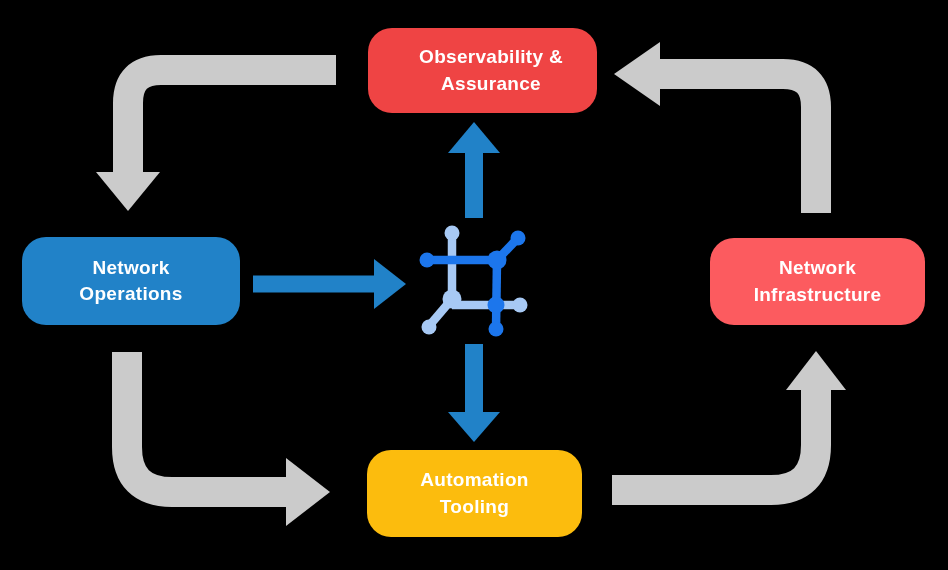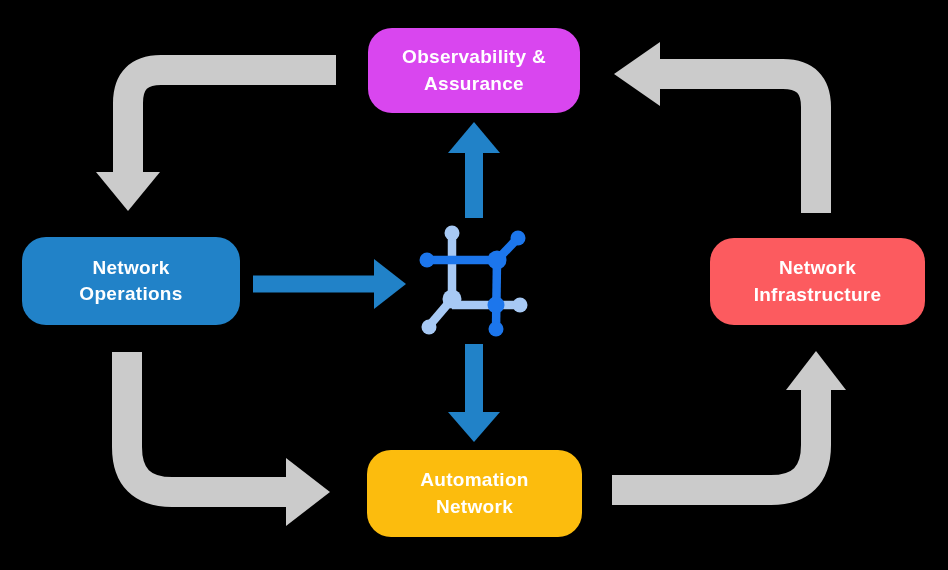--- a/index.html
+++ b/index.html
@@ -95,33 +95,33 @@
         <line x1="497" y1="260" x2="496" y2="329" stroke-width="8.5"></line>
         <circle cx="427" cy="260" r="7.5" stroke="none"></circle>
         <circle cx="497" cy="260" r="9.5" stroke="none"></circle>
         <circle cx="518" cy="238" r="7.5" stroke="none"></circle>
         <circle cx="496" cy="305" r="8.5" stroke="none"></circle>
         <circle cx="496" cy="329" r="7.5" stroke="none"></circle>
       </g>
     </g>
   </svg>
 
-  <div class="node node-observability" style="background-color: #d946ef; color: rgb(255, 255, 255);">
+  <div class="node node-observability" style="background-color: #ef4444; color: rgb(255, 255, 255); padding-left: 17px;">
     <span class="node-label">Observability &amp;
 Assurance</span>
   </div>
 
   <div class="node node-operations" style="background-color: rgb(33, 130, 200); color: rgb(255, 255, 255);">
     <span class="node-label">Network
 Operations</span>
   </div>
 
   <div class="node node-infrastructure" style="background-color: rgb(252, 91, 95); color: rgb(255, 255, 255);">
     <span class="node-label">Network
 Infrastructure</span>
   </div>
 
   <div class="node node-automation" style="background-color: rgb(252, 188, 13); color: rgb(255, 255, 255);">
     <span class="node-label">Automation
-Network</span>
+Tooling</span>
   </div>
 
 </div>
 
 </body></html>

